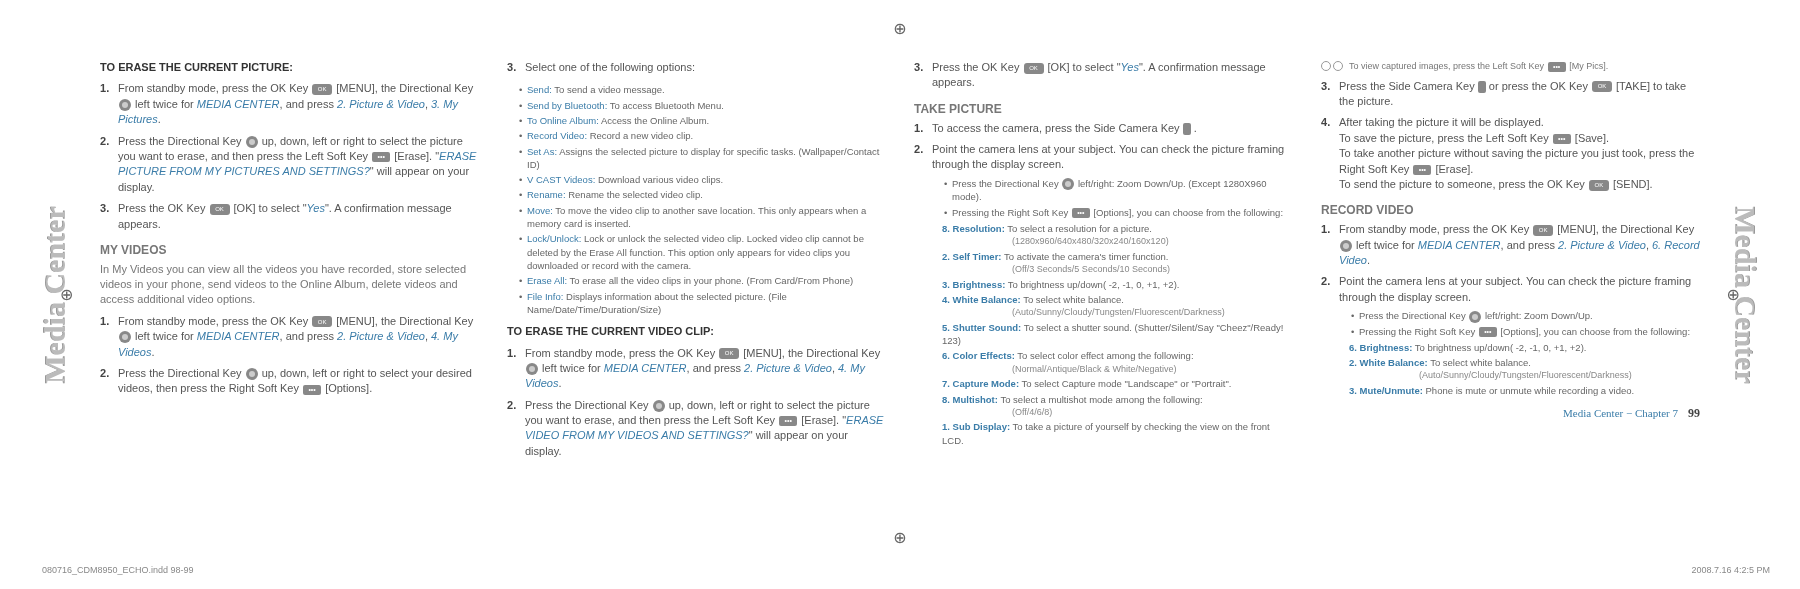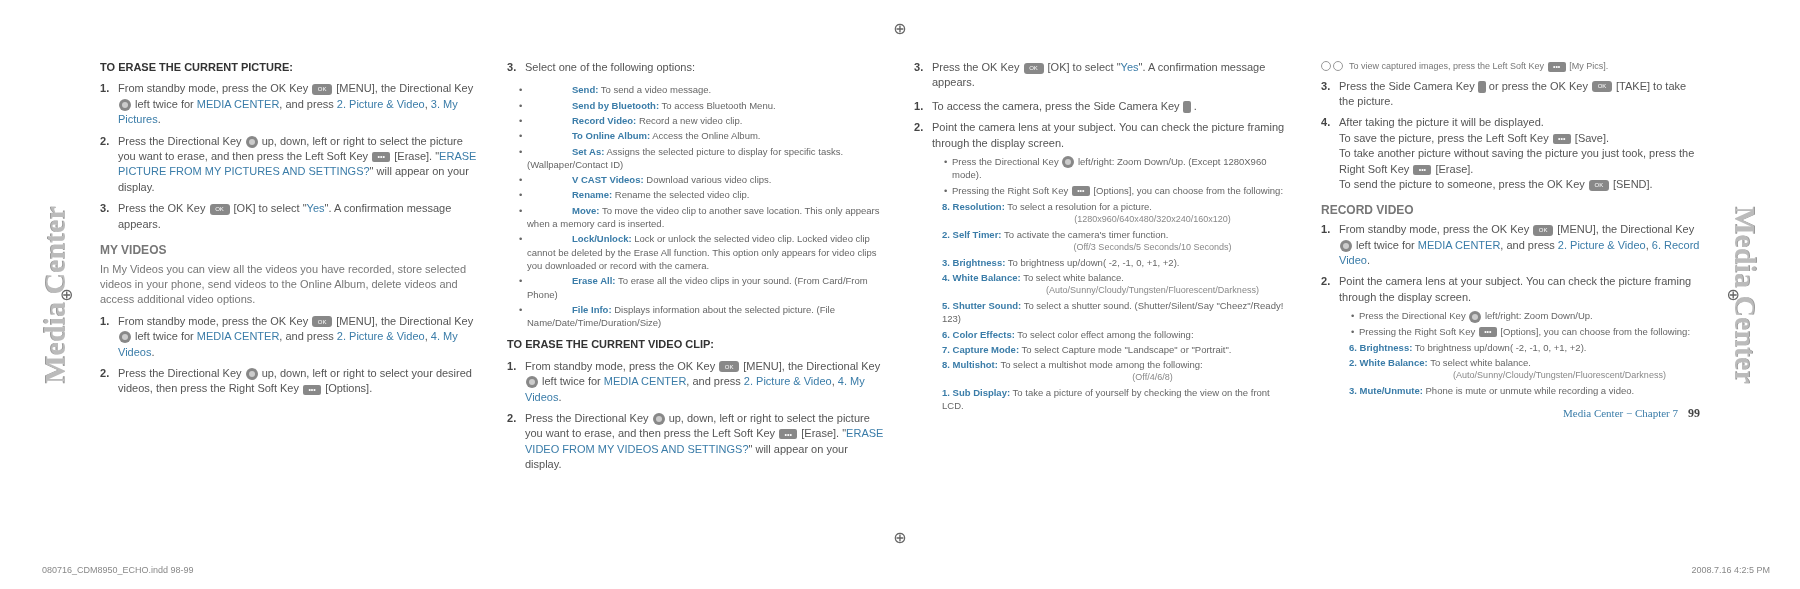--- a/index.html
+++ b/index.html
@@ -73,21 +73,21 @@
     margin-bottom: 6px;
     color: #555;
   }
   ol.steps > li::before {
     content: counter(step) ".";
     position: absolute;
     left: 0;
     font-weight: bold;
     color: #444;
   }
-  .blue { color: #3a7ca8; }
+  .blue { color: #3a7ca8; font-style: italic; }
   .ok-key {
     display: inline-flex;
     align-items: center;
     justify-content: center;
     width: 20px; height: 11px;
     background: #888;
     border-radius: 3px;
     color: #fff;
     font-size: 6px;
     vertical-align: middle;
@@ -131,25 +131,25 @@
     margin-bottom: 2px;
     font-size: 9.5px;
     color: #666;
   }
   ul.bullets > li::before {
     content: "•";
     position: absolute;
     left: 0;
     color: #666;
   }
-  ul.bullets .bl { color: #3a7ca8; font-weight: bold; margin-left: 45px; }
+  ul.bullets .bl { color: #3a7ca8; font-weight: normal; }
   .sub-list { list-style:none; padding-left: 10px; margin-top:3px; font-size:9.5px; color:#666;}
   .sub-list li { margin-bottom:2px; }
   .sub-list .bl { color:#3a7ca8; font-weight:bold;}
-  .sub-list .detail { padding-left: 70px; display:block; font-size:9px; color:#888;text-align:center;}
+  .sub-list .detail { padding-left: 70px; display:block; font-size:9px; color:#888;}
   .note-row { display:flex; gap:6px; font-size:9px; color:#777; margin-bottom:6px;}
   .note-icon { display:inline-flex; align-items:center; gap:2px;}
   .note-icon .lens{ width:10px;height:10px;border:1px solid #999;border-radius:50%;}
   .colbreak { break-after: column; }
   .footer {
     position: absolute;
     bottom: 12px;
     left: 42px;
     right: 30px;
     display:flex;
@@ -231,28 +231,28 @@
     </div>
     <div class="colbreak"></div>
 
     <div>
       <ol class="steps" start="3" style="counter-reset: step 2">
         <li><span>Select one of the following options:</span></li>
       </ol>
       <ul class="bullets">
         <li><span class="bl">Send:</span> <span>To send a video message.</span></li>
         <li><span class="bl">Send by Bluetooth:</span> <span>To access Bluetooth Menu.</span></li>
+        <li><span class="bl">To Online Album:</span> <span>Access the Online Album.</span></li>
         <li><span class="bl">Record Video:</span> <span>Record a new video clip.</span></li>
-        <li><span class="bl">To Online Album:</span> <span>Access the Online Album.</span></li>
         <li><span class="bl">Set As:</span> <span>Assigns the selected picture to display for specific tasks. (Wallpaper/Contact ID)</span></li>
         <li><span class="bl">V CAST Videos:</span> <span>Download various video clips.</span></li>
         <li><span class="bl">Rename:</span> <span>Rename the selected video clip.</span></li>
         <li><span class="bl">Move:</span> <span>To move the video clip to another save location. This only appears when a memory card is inserted.</span></li>
         <li><span class="bl">Lock/Unlock:</span> <span>Lock or unlock the selected video clip. Locked video clip cannot be deleted by the Erase All function. This option only appears for video clips you downloaded or record with the camera.</span></li>
-        <li><span class="bl">Erase All:</span> <span>To erase all the video clips in your sound. (From Card/From Phone)</span></li>
+        <li><span class="bl">Erase All:</span> <span>To erase all the video clips in your phone. (From Card/From Phone)</span></li>
         <li><span class="bl">File Info:</span> <span>Displays information about the selected picture. (File Name/Date/Time/Duration/Size)</span></li>
       </ul>
 
       <div class="h-erase" style="margin-top:8px">TO ERASE THE CURRENT VIDEO CLIP:</div>
       <ol class="steps">
         <li>
           <span>From standby mode, press the OK Key</span>
           <span class="ok-key">OK</span>
           <span>[MENU], the Directional Key</span>
           <span class="dir-key"></span>
@@ -274,39 +274,40 @@
 
     <div>
       <ol class="steps" style="counter-reset: step 2">
         <li>
           <span>Press the OK Key</span>
           <span class="ok-key">OK</span>
           <span>[OK] to select "</span><span class="blue">Yes</span><span>". A confirmation message appears.</span>
         </li>
       </ol>
 
+      <div class="h-section">TAKE PICTURE</div>
       <ol class="steps">
         <li>
           <span>To access the camera, press the Side Camera Key</span>
           <span class="cam-key"></span>
           <span>.</span>
         </li>
         <li>
           <span>Point the camera lens at your subject. You can check the picture framing through the display screen.</span>
           <ul class="bullets" style="margin-top:4px">
             <li><span>Press the Directional Key</span> <span class="dir-key"></span> <span>left/right: Zoom Down/Up. (Except 1280X960 mode).</span></li>
             <li><span>Pressing the Right Soft Key</span> <span class="soft-key">•••</span> <span>[Options], you can choose from the following:</span></li>
           </ul>
           <ul class="sub-list">
             <li><span class="bl">8. Resolution:</span> <span>To select a resolution for a picture.</span><span class="detail">(1280x960/640x480/320x240/160x120)</span></li>
             <li><span class="bl">2. Self Timer:</span> <span>To activate the camera's timer function.</span><span class="detail">(Off/3 Seconds/5 Seconds/10 Seconds)</span></li>
             <li><span class="bl">3. Brightness:</span> <span>To brightness up/down( -2, -1, 0, +1, +2).</span></li>
             <li><span class="bl">4. White Balance:</span> <span>To select white balance.</span><span class="detail">(Auto/Sunny/Cloudy/Tungsten/Fluorescent/Darkness)</span></li>
             <li><span class="bl">5. Shutter Sound:</span> <span>To select a shutter sound. (Shutter/Silent/Say "Cheez"/Ready! 123)</span></li>
-            <li><span class="bl">6. Color Effects:</span> <span>To select color effect among the following:</span></li>
+            <li><span class="bl">6. Color Effects:</span> <span>To select color effect among the following:</span><span class="detail">(Normal/Antique/Black &amp; White/Negative)</span></li>
             <li><span class="bl">7. Capture Mode:</span> <span>To select Capture mode "Landscape" or "Portrait".</span></li>
             <li><span class="bl">8. Multishot:</span> <span>To select a multishot mode among the following:</span><span class="detail">(Off/4/6/8)</span></li>
             <li><span class="bl">1. Sub Display:</span> <span>To take a picture of yourself by checking the view on the front LCD.</span></li>
           </ul>
         </li>
       </ol>
     </div>
     <div class="colbreak"></div>
 
     <div>

